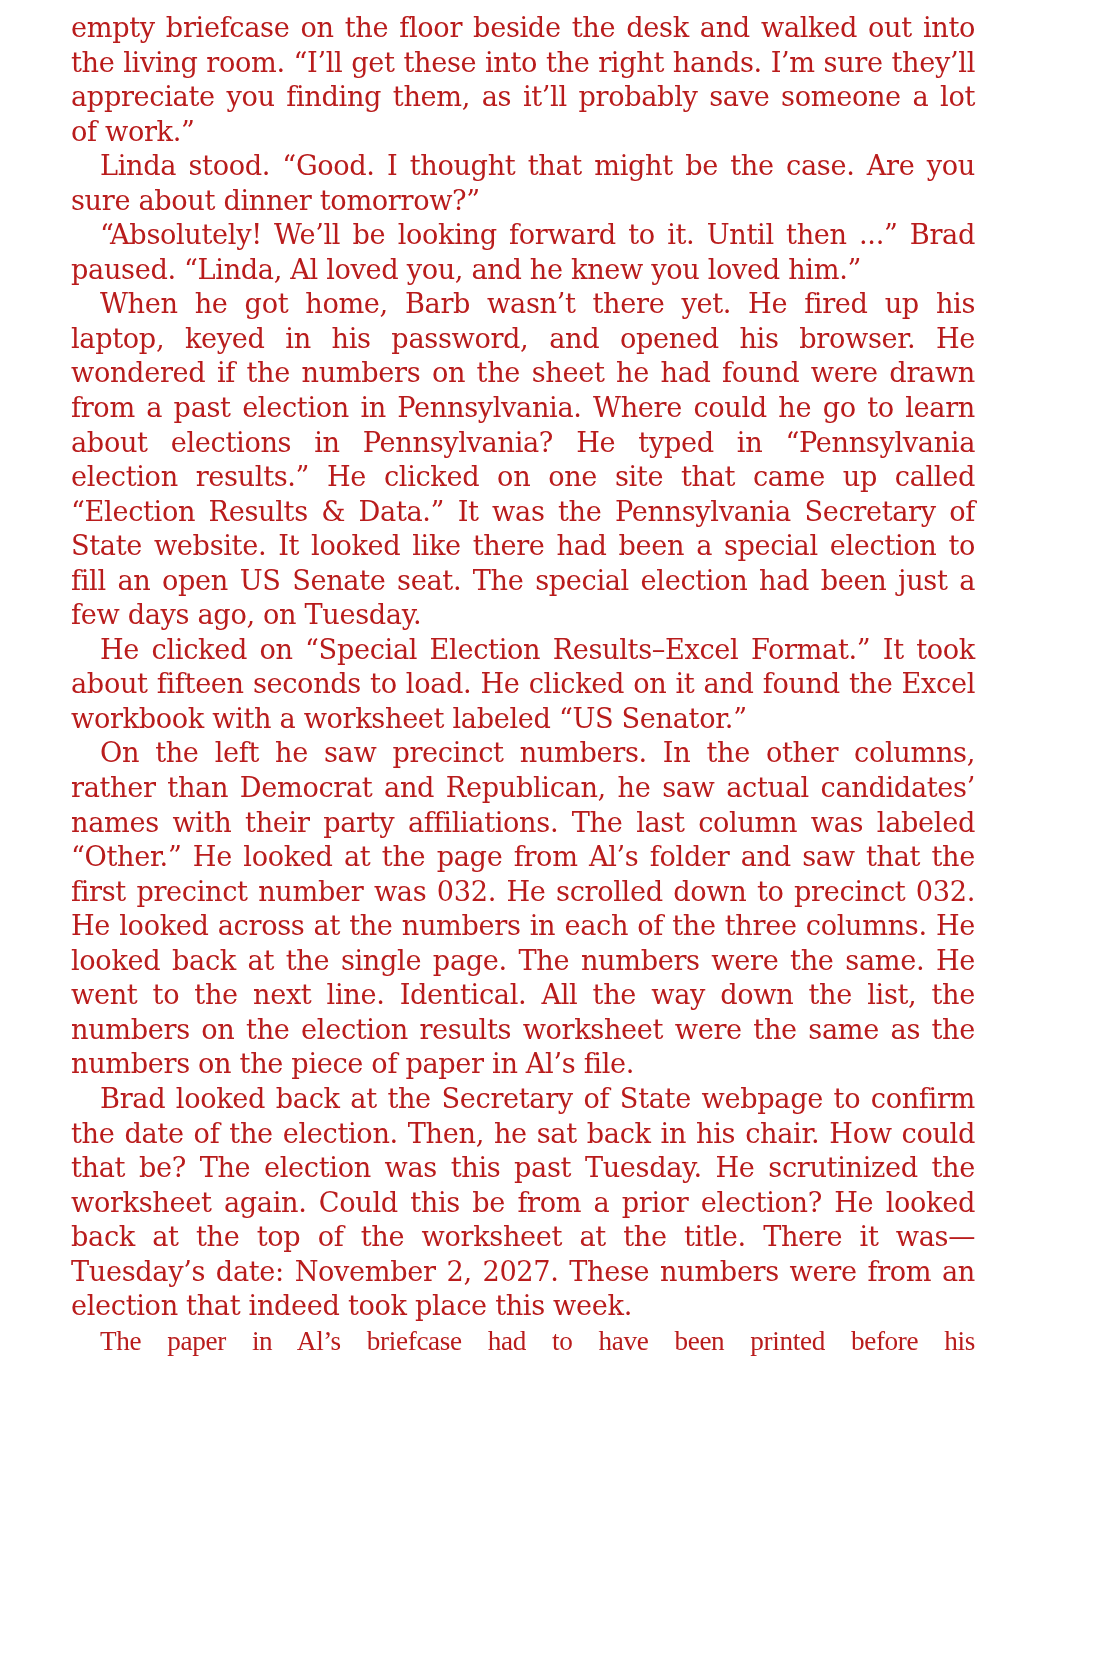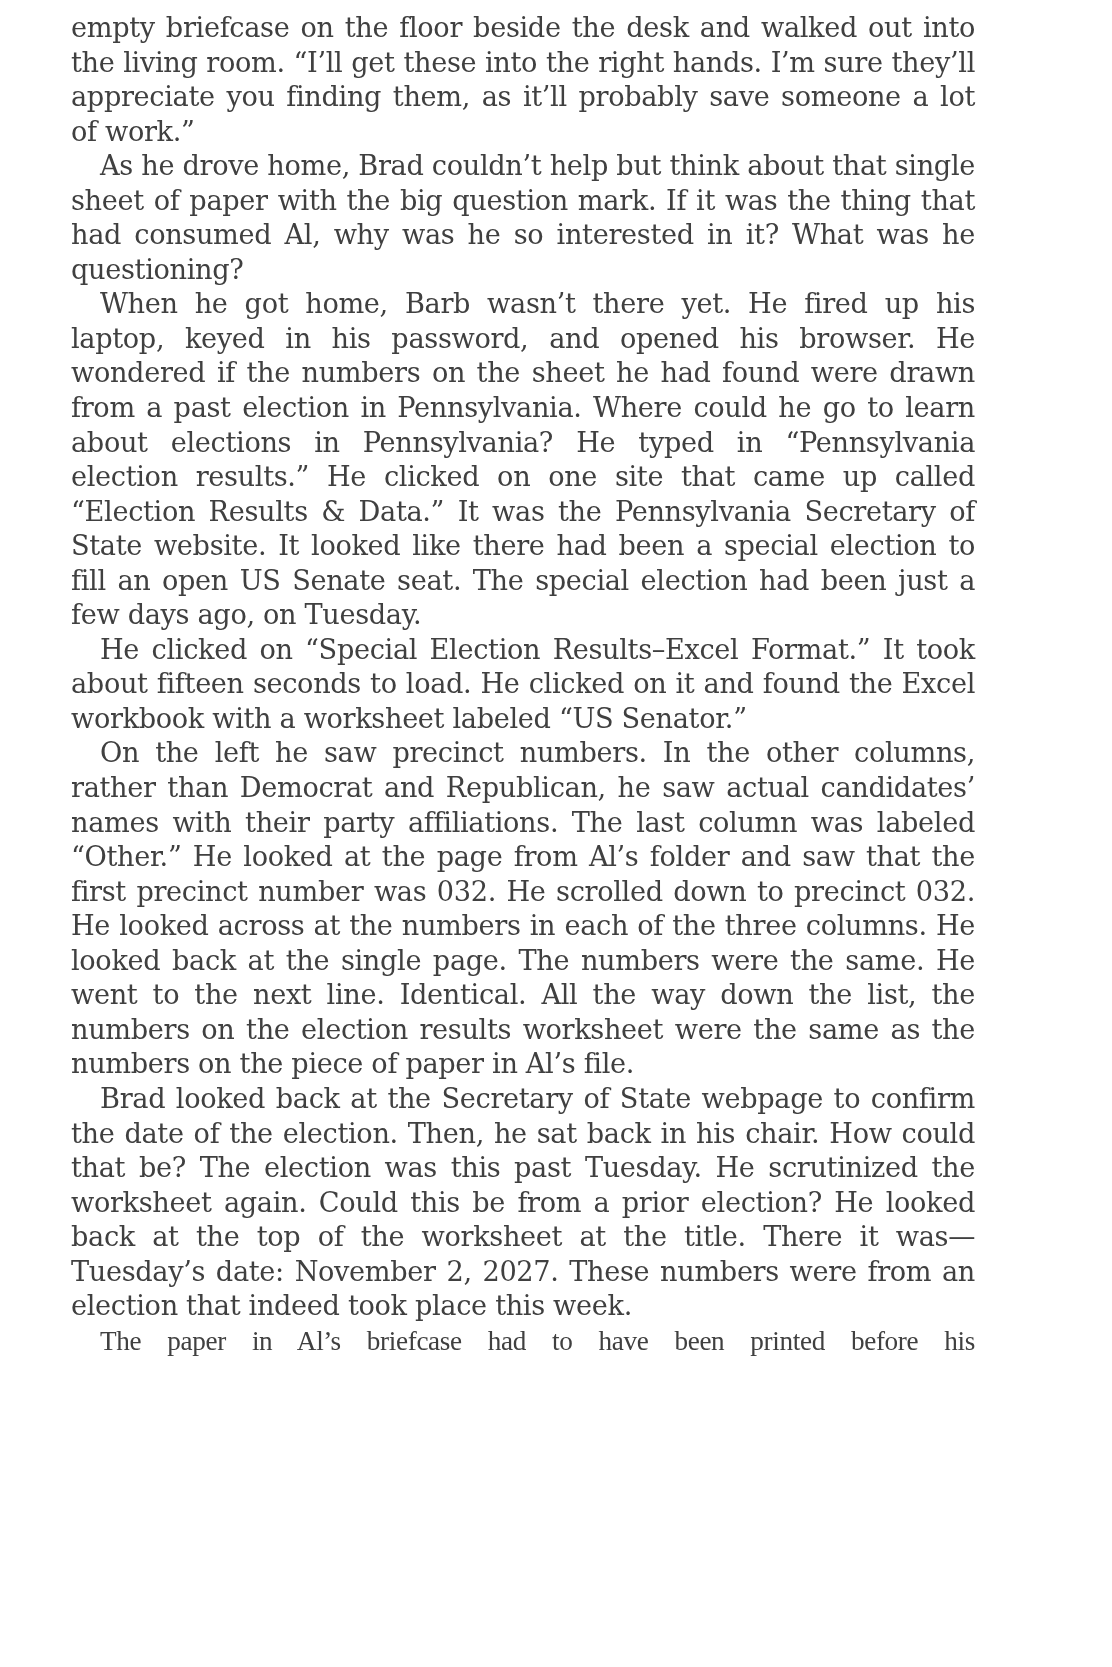--- a/index.html
+++ b/index.html
@@ -14,38 +14,39 @@
     position: relative;
   }
   .page {
     position: absolute;
     left: 71px;
     top: 11px;
     width: 904px;
     font-family: "DejaVu Serif", "Liberation Serif", serif;
     font-size: 27.2px;
     line-height: 34.55px;
-    color: #404040;
+    color: #b91c1c;
     letter-spacing: -0.35px;
     word-spacing: 0px;
   }
   .para {
     margin: 0;
     text-align: justify;
     text-indent: 29px;
     hyphens: none;
   }
   .para.no-indent {
     text-indent: 0;
   }
 </style>
 </head>
 <body>
 
 <div class="page">
   <p class="para no-indent">empty briefcase on the floor beside the desk and walked out into the living room. “I’ll get these into the right hands. I’m sure they’ll appreciate you finding them, as it’ll probably save someone a lot of work.”</p>
-  <p class="para">As he drove home, Brad couldn’t help but think about that single sheet of paper with the big question mark. If it was the thing that had consumed Al, why was he so interested in it? What was he questioning?</p>
+  <p class="para">Linda stood. “Good. I thought that might be the case. Are you sure about dinner tomorrow?”</p>
+  <p class="para">“Absolutely! We’ll be looking forward to it. Until then ...” Brad paused. “Linda, Al loved you, and he knew you loved him.”</p>
   <p class="para">When he got home, Barb wasn’t there yet. He fired up his laptop, keyed in his password, and opened his browser. He wondered if the numbers on the sheet he had found were drawn from a past election in Pennsylvania. Where could he go to learn about elections in Pennsylvania? He typed in “Pennsylvania election results.” He clicked on one site that came up called “Election Results &amp; Data.” It was the Pennsylvania Secretary of State website. It looked like there had been a special election to fill an open US Senate seat. The special election had been just a few days ago, on Tuesday.</p>
   <p class="para">He clicked on “Special Election Results–Excel Format.” It took about fifteen seconds to load. He clicked on it and found the Excel workbook with a worksheet labeled “US Senator.”</p>
   <p class="para">On the left he saw precinct numbers. In the other columns, rather than Democrat and Republican, he saw actual candidates’ names with their party affiliations. The last column was labeled “Other.” He looked at the page from Al’s folder and saw that the first precinct number was 032. He scrolled down to precinct 032. He looked across at the numbers in each of the three columns. He looked back at the single page. The numbers were the same. He went to the next line. Identical. All the way down the list, the numbers on the election results worksheet were the same as the numbers on the piece of paper in Al’s file.</p>
   <p class="para">Brad looked back at the Secretary of State webpage to confirm the date of the election. Then, he sat back in his chair. How could that be? The election was this past Tuesday. He scrutinized the worksheet again. Could this be from a prior election? He looked back at the top of the worksheet at the title. There it was—Tuesday’s date: November 2, 2027. These numbers were from an election that indeed took place this week.</p>
   <p class="para" style="text-align-last: justify; font-family: Liberation Serif, serif;">The paper in Al’s briefcase had to have been printed before his</p>
 </div>
 
 </body></html>

